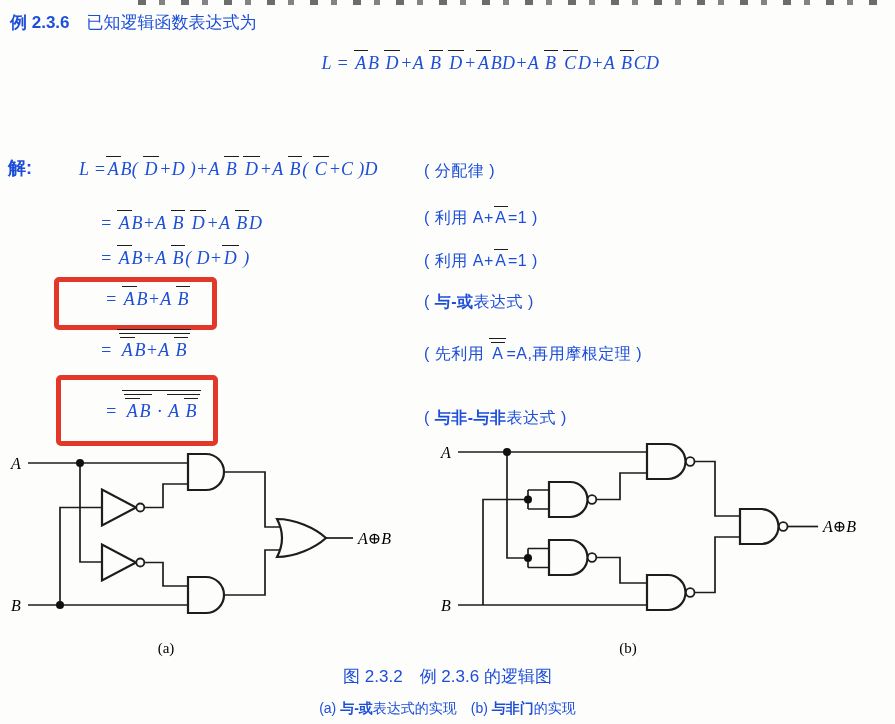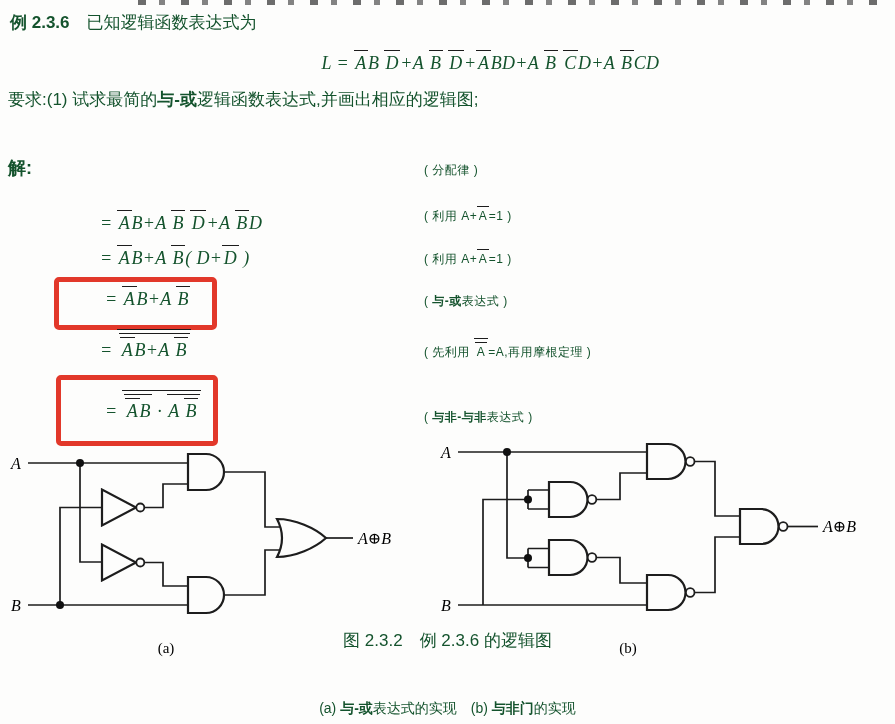--- a/index.html
+++ b/index.html
@@ -1,23 +1,23 @@
 <!DOCTYPE html>
 <html><head>
 <meta charset="utf-8">
 <style>
   html,body{margin:0;padding:0;background:#e8e8e8;}
   #page{position:relative;width:895px;height:724px;background:#fdfdfc;overflow:hidden;
-        font-family:"Liberation Sans","DejaVu Sans",sans-serif;color:#14532d;}
+        font-family:"Liberation Sans","DejaVu Sans",sans-serif;color:#1d4ed8;}
   .abs{position:absolute;white-space:nowrap;}
   .cn{font-size:17px;line-height:22px;}
   .cn b{font-weight:bold;}
   .math{font-family:"Liberation Serif","DejaVu Serif",serif;font-style:italic;
         font-size:18px;line-height:22px;letter-spacing:.3px;padding-left:43px;}
-  .note{font-size:12px;line-height:21px;letter-spacing:.5px;}
+  .note{font-size:16px;line-height:21px;letter-spacing:.5px;}
   .note b{font-weight:bold;}
   .ov{display:inline-block;border-top:1.5px solid #1c1c1c;padding:3px 1.5px 0 1.5px;line-height:1;}
   .hlbox{position:absolute;border:5px solid #e2382a;border-radius:5px;background:transparent;}
   .bold{font-weight:bold;}
   .center{left:0;width:895px;text-align:center;}
   .frag{position:absolute;left:138px;top:0;width:752px;height:5px;opacity:.75;
         background:repeating-linear-gradient(90deg,#3c3c3c 0 8px,transparent 8px 21px,#5a5a5a 21px 27px,transparent 27px 43px);}
   svg text{font-family:"Liberation Serif","DejaVu Serif",serif;}
   .wire{stroke:#1d1d1d;stroke-width:1.7;fill:none;}
   .gate{stroke:#1d1d1d;stroke-width:2.2;fill:#fdfdfc;}
@@ -28,27 +28,27 @@
 <body>
 
 <div id="page">
 
   <div class="frag"></div>
 
   <div class="abs cn" style="left:10px;top:12px;"><b>例 2.3.6</b>　已知逻辑函数表达式为</div>
 
   <div class="abs math center" style="top:50px;">L = <span class="ov">A</span>B <span class="ov">D</span>+A <span class="ov">B</span> <span class="ov">D</span>+<span class="ov">A</span>BD+A <span class="ov">B</span> <span class="ov">C</span>D+A <span class="ov">B</span>CD</div>
 
-  <div class="abs cn" style="left:8px;top:89px;">要求:(1) 试求最简的<b>与-或</b>逻辑函数表达式,并画出相应的逻辑图;</div>
 
   <div class="hlbox" style="left:54px;top:277px;width:153px;height:43px;"></div>
   <div class="hlbox" style="left:56px;top:375px;width:152px;height:61px;"></div>
 
   <div class="abs cn bold" style="left:8px;top:157px;font-size:18px;">解:</div>
 
+  <div class="abs math" style="left:36px;top:156px;">L =<span class="ov">A</span>B( <span class="ov">D</span>+D )+A <span class="ov">B</span> <span class="ov">D</span>+A <span class="ov">B</span>( <span class="ov">C</span>+C )D</div>
   <div class="abs note" style="left:424px;top:160px;">( 分配律 )</div>
 
   <div class="abs math" style="left:57px;top:202px;margin-top:8px;">= <span class="ov">A</span>B+A <span class="ov">B</span> <span class="ov">D</span>+A <span class="ov">B</span>D</div>
   <div class="abs note" style="left:424px;top:206px;">( 利用 A+<span class="ov">A</span>=1 )</div>
 
   <div class="abs math" style="left:57px;top:245px;">= <span class="ov">A</span>B+A <span class="ov">B</span>( D+<span class="ov">D</span> )</div>
   <div class="abs note" style="left:424px;top:249px;">( 利用 A+<span class="ov">A</span>=1 )</div>
 
   <div class="abs math" style="left:62px;top:286px;">= <span class="ov">A</span>B+A <span class="ov">B</span></div>
   <div class="abs note" style="left:424px;top:291px;">( <b>与-或</b>表达式 )</div>
@@ -115,16 +115,16 @@
       <circle class="bub" cx="690.2" cy="592.5" r="4.3"></circle>
       <path class="gate" d="M740,509 H761 A17.5,17.5 0 0 1 761,544 H740 Z"></path>
       <circle class="bub" cx="783.2" cy="526.5" r="4.3"></circle>
       <text x="441" y="458" font-size="16" font-style="italic">A</text>
       <text x="441" y="611" font-size="16" font-style="italic">B</text>
       <text x="823" y="532" font-size="16" font-style="italic">A⊕B</text>
       <text x="628" y="653" font-size="15" text-anchor="middle">(b)</text>
     </g>
   </svg>
 
-  <div class="abs cn center" style="top:630px;font-size:17px;">图 2.3.2　例 2.3.6 的逻辑图</div>
+  <div class="abs cn center" style="top:666px;font-size:17px;">图 2.3.2　例 2.3.6 的逻辑图</div>
   <div class="abs cn center" style="top:697px;font-size:14px;">(a) <b>与-或</b>表达式的实现　(b) <b>与非门</b>的实现</div>
 
 </div>
 
 </body></html>

